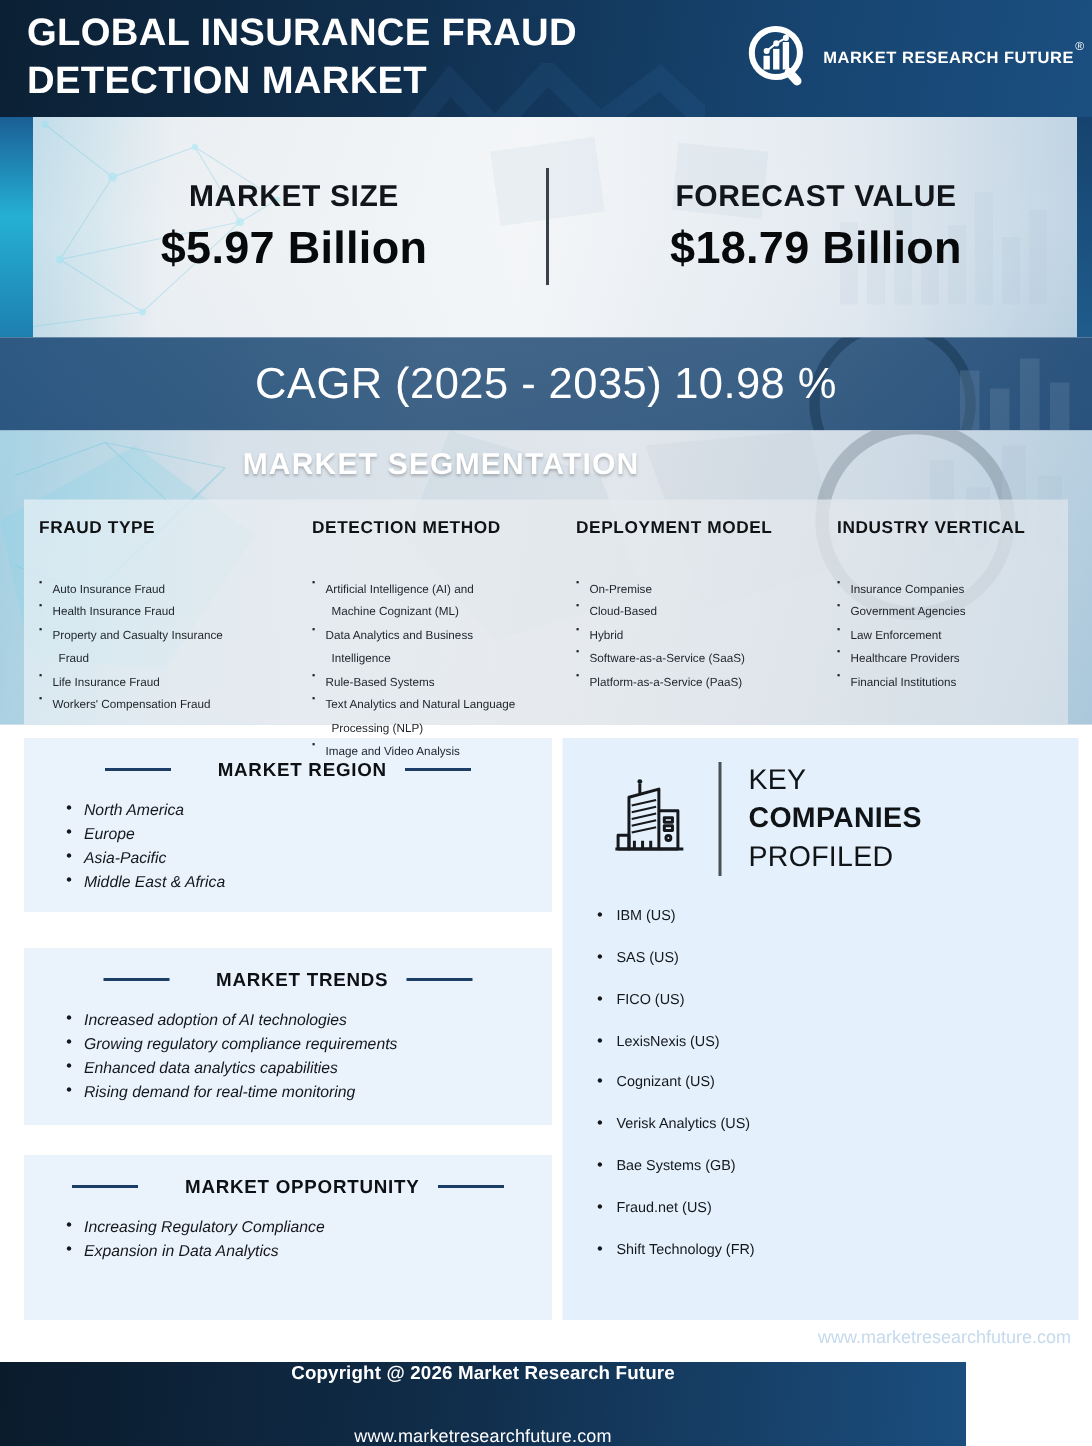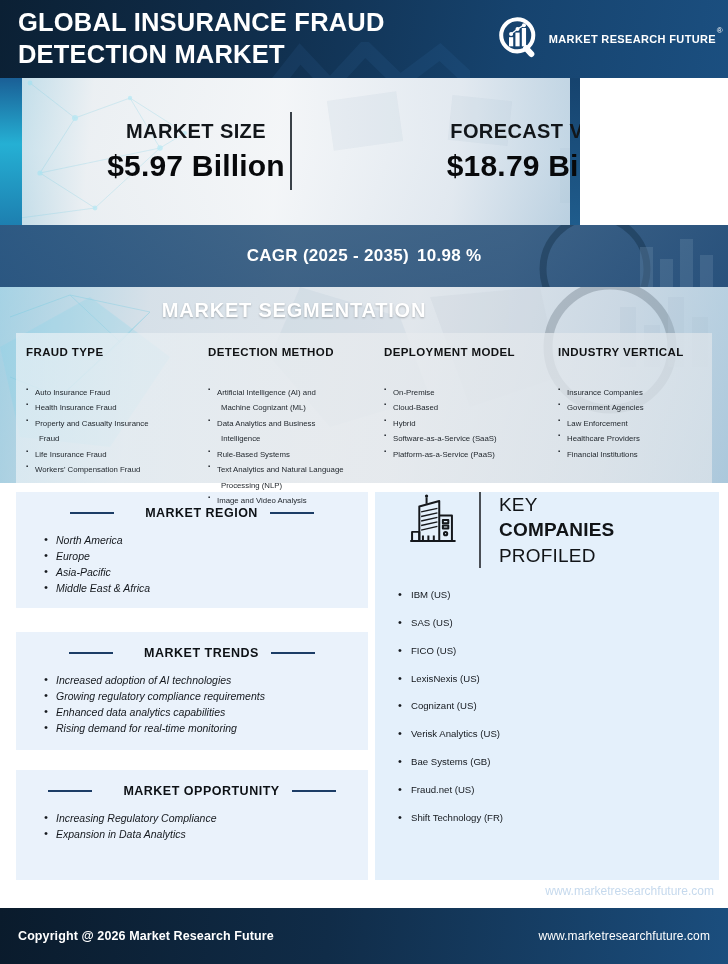--- a/index.html
+++ b/index.html
@@ -36,21 +36,21 @@
     letter-spacing: .35px; white-space: nowrap;
     position: relative;
   }
   .logo-reg {
     position: absolute; top: -7px; right: -7px;
     font-size: 8px; font-weight: normal;
   }
 
   
   .hero {
-    position: absolute; left: 0; top: 78px; width: 580px; height: 147px;
+    position: absolute; left: 0; top: 78px; width: 728px; height: 147px;
     background:
       linear-gradient(95deg, rgba(150,205,225,.55) 0%, rgba(236,240,243,.92) 16%,
         rgba(244,246,248,.96) 48%, rgba(226,233,240,.9) 78%, rgba(172,200,220,.7) 100%),
       linear-gradient(180deg, #dfe7ee 0%, #e9eef3 50%, #cfdbe6 100%);
     overflow: hidden;
   }
   .hero-edge-l {
     position: absolute; left: 0; top: 0; width: 22px; height: 147px;
     background: linear-gradient(180deg, #1a5f96, #25b0d4 45%, #1d7fb0);
   }
@@ -79,21 +79,21 @@
     position: absolute; left: 0; top: 225px; width: 728px; height: 62px;
     background:
       linear-gradient(100deg, rgba(38,84,128,.80) 0%, rgba(62,99,134,.70) 40%,
         rgba(56,94,132,.72) 70%, rgba(36,78,122,.82) 100%),
       linear-gradient(180deg, #4a6d8e, #3c5f84);
     display: flex; align-items: center; justify-content: center;
     overflow: hidden;
   }
   .cagr-text {
     position: relative; z-index: 2;
-    color: #ffffff; font-size: 17px; font-weight: bold; letter-spacing: .3px;
+    color: #ffffff; font-size: 29px; font-weight: normal; letter-spacing: .3px;
     display: flex; gap: 8px;
   }
 
   
   .segband {
     position: absolute; left: 0; top: 287px; width: 728px; height: 196px;
     background:
       linear-gradient(100deg, rgba(122,196,222,.55) 0%, rgba(214,224,232,.88) 20%,
         rgba(226,231,236,.92) 55%, rgba(200,214,226,.86) 82%, rgba(150,190,215,.6) 100%),
       linear-gradient(180deg, #dbe4ec, #c9d6e2);
@@ -159,21 +159,21 @@
 
   #panel-region { left: 16px; top: 492px; width: 352px; height: 116px; }
   #panel-trends { left: 16px; top: 632px; width: 352px; height: 118px; }
   #panel-opportunity { left: 16px; top: 770px; width: 352px; height: 110px; }
 
   
   #panel-companies {
     position: absolute; left: 375px; top: 492px; width: 344px; height: 388px;
     background: #e4f0fb;
   }
-  .kc-head { display: flex; padding: 0 0 0 28px; gap: 18px; }
+  .kc-head { display: flex; align-items: center; padding: 16px 0 0 28px; gap: 18px; }
   .kc-icon { width: 58px; height: 58px; flex: none; }
   .kc-bar { width: 2px; height: 76px; background: #4a4f55; flex: none; }
   .kc-title { line-height: 1.33; }
   .kc-title div { font-size: 19px; color: #111417; letter-spacing: .2px; }
   .kc-title div.strong { font-weight: bold; }
   .kc-list { list-style: none; margin: 22px 0 0 22px; }
   .kc-list li {
     font-size: 9.6px; color: #14181d; line-height: 1.1;
     padding: 0 0 17.3px 14px; position: relative;
   }
@@ -190,24 +190,25 @@
     position: absolute; left: 18px; top: 0;
     font-size: 12.5px; font-weight: bold; color: #ffffff; opacity: .82;
   }
   .wm-right {
     position: absolute; right: 14px; top: 0;
     font-size: 12px; color: #bcd3ea; opacity: .85;
   }
 
   
   .footer {
-    position: absolute; left: 0; top: 908px; width: 728px; height: 56px;
+    position: absolute; left: 0; top: 908px; width: 644px; height: 56px;
     background: linear-gradient(95deg, #0a1b2c 0%, #102c48 45%, #1b4e7e 100%);
     display: flex; align-items: center; justify-content: space-between;
     padding: 0 18px;
+    flex-direction: column;
   }
   .footer-left { color: #ffffff; font-size: 12.5px; font-weight: bold; letter-spacing: .1px; }
   .footer-right { color: #ffffff; font-size: 12px; letter-spacing: .1px; }
 </style>
 </head>
 <body>
 
 <div class="header">
   <svg class="hdr-deco" viewBox="0 0 200 60">
     <polyline points="0,50 30,12 60,44 95,6 130,40 170,10 200,38" fill="none" stroke="#3f7fc0" stroke-width="14" opacity=".5"></polyline>

